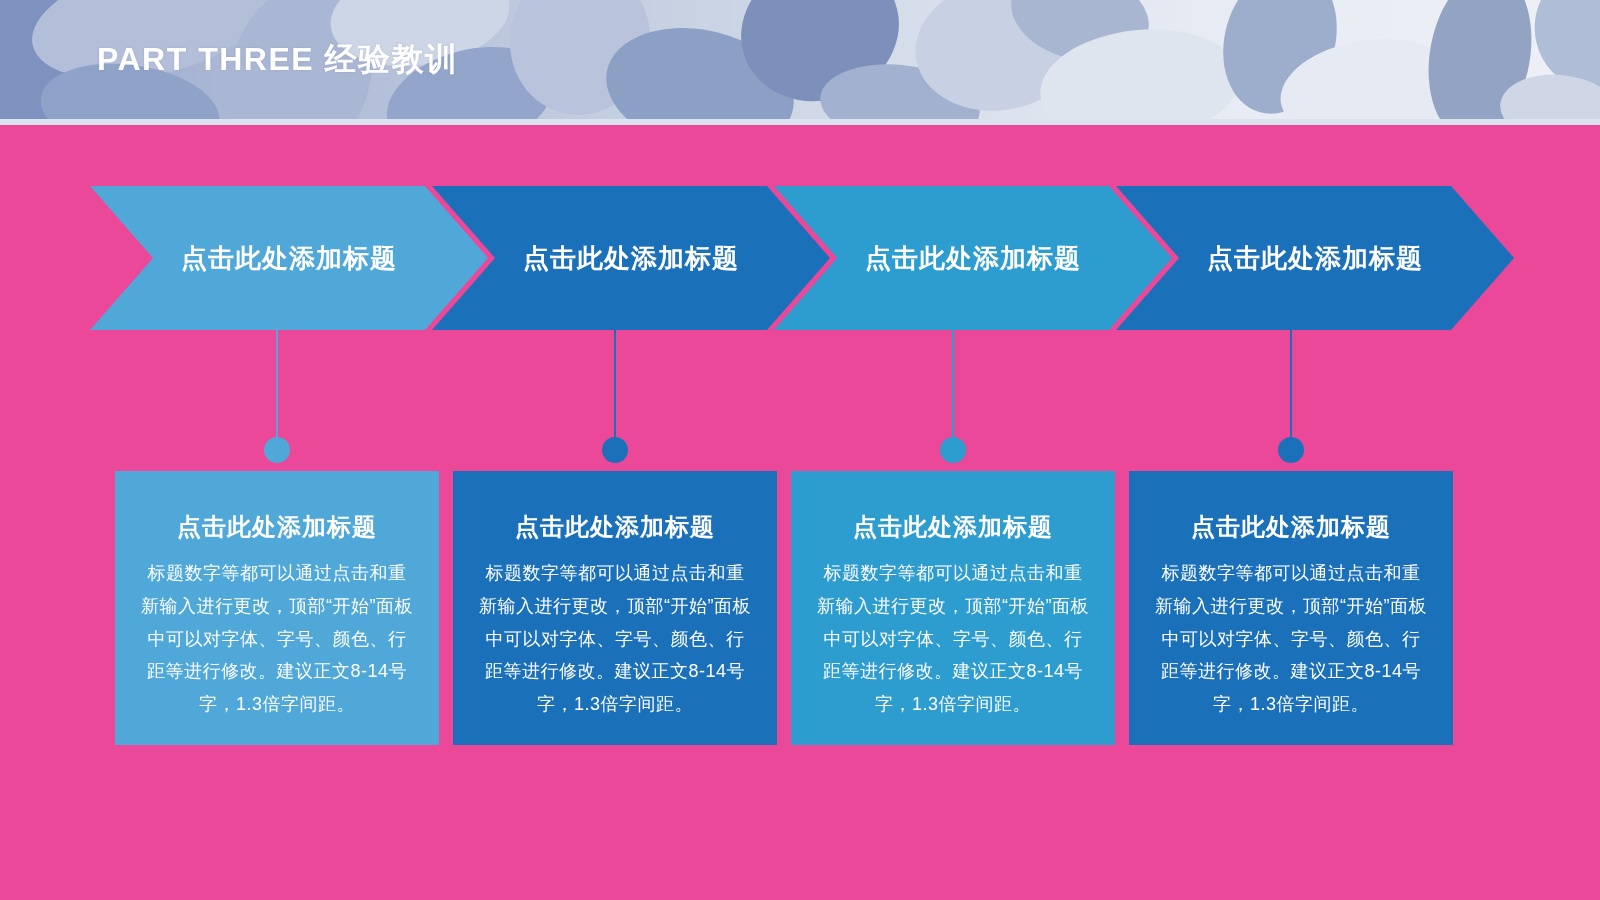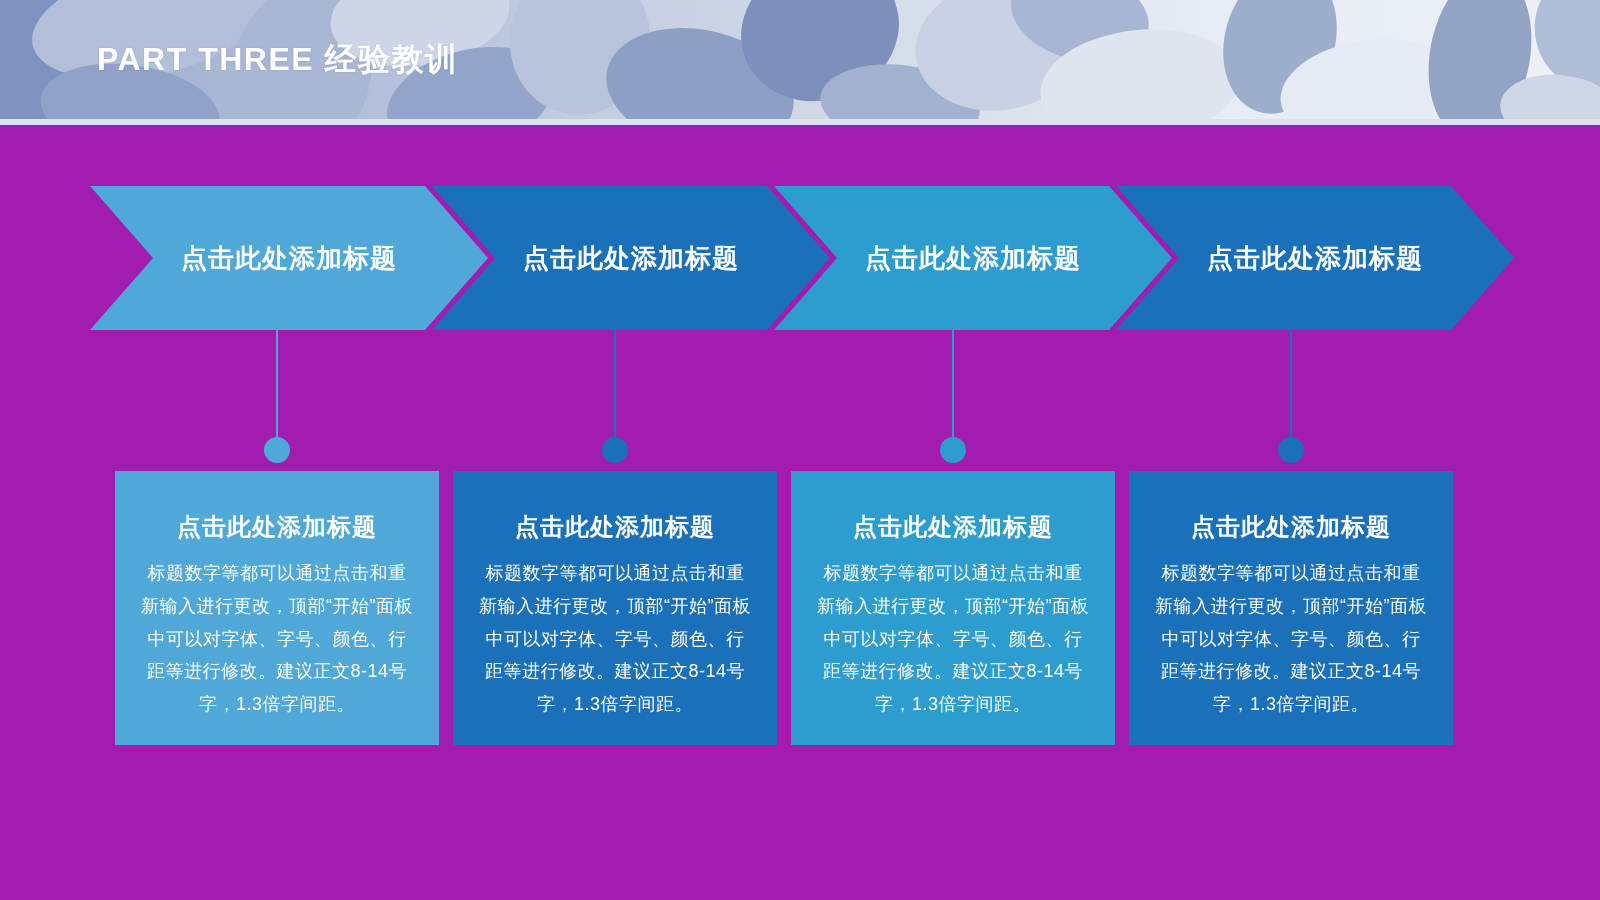--- a/index.html
+++ b/index.html
@@ -1,18 +1,18 @@
 <!DOCTYPE html>
 <html><head>
 <meta charset="utf-8">
 <style>
   * { margin:0; padding:0; box-sizing:border-box; }
   html,body { width:1600px; height:900px; background:#ffffff; overflow:hidden;
               font-family:"Liberation Sans","DejaVu Sans",sans-serif; }
-  .slide { position:relative; width:1600px; height:900px; background:#a21caf; }
+  .slide { position:relative; width:1600px; height:900px; background:#ec4899; }
 
   
   .header { position:absolute; left:0; top:0; width:1600px; height:125px; overflow:hidden; }
   .header svg { position:absolute; left:0; top:0; width:100%; height:100%; display:block; }
   .header-title { position:absolute; left:97px; top:0; height:119px; display:flex; align-items:center;
                   color:#ffffff; font-size:32px; font-weight:bold; letter-spacing:1.5px;
                   text-shadow:0 0 2px rgba(90,105,140,.25); z-index:2; }
 
   
   .chevron { position:absolute; top:186px; width:398px; height:144px;

